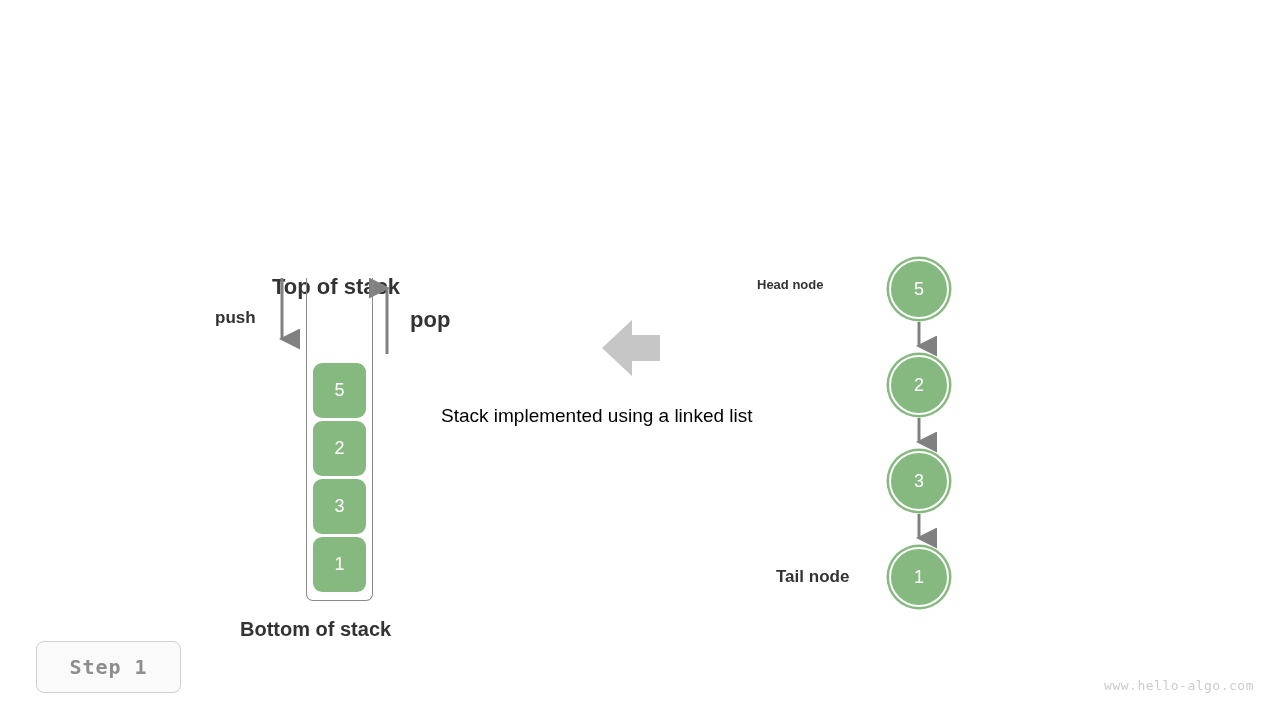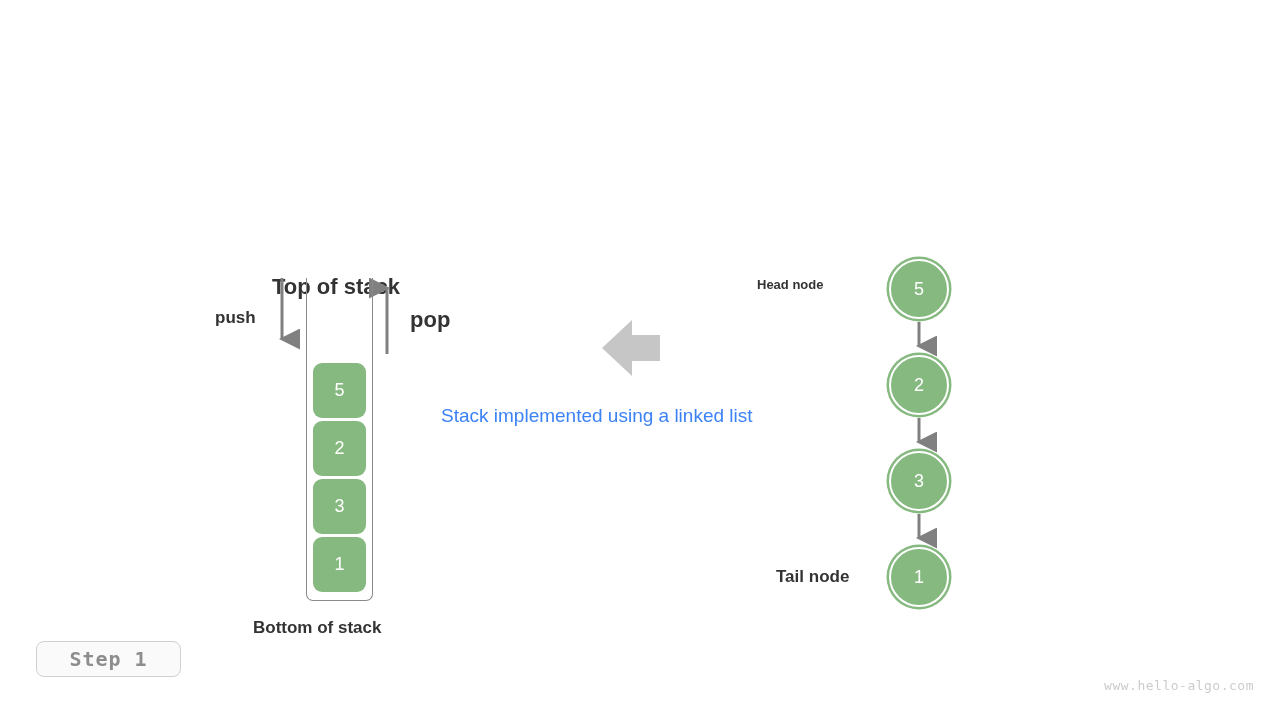--- a/index.html
+++ b/index.html
@@ -32,23 +32,23 @@
   }
 
   
   .stack-title {
     left: 272px;
     top: 243px;
     font-size: 22px;
     margin-top: 33px;
   }
   .stack-bottom-title {
-    left: 253px;
+    left: 240px;
     top: 619px;
-    font-size: 17px;
+    font-size: 20px;
   }
   .push-label {
     left: 215px;
     top: 309px;
     font-size: 17px;
     text-align: center;
   }
   .pop-label {
     left: 410px;
     top: 309px;
@@ -100,21 +100,21 @@
   
   .big-arrow {
     position: absolute;
     left: 600px;
     top: 318px;
   }
   .caption {
     left: 441px;
     top: 406px;
     font-size: 19px;
-    color: #3b82f6;
+    color: #000000;
   }
 
   
   .head-label {
     left: 757px;
     top: 278px;
     font-size: 13px;
   }
   .tail-label {
     left: 766px;
@@ -142,21 +142,21 @@
     justify-content: center;
     box-sizing: border-box;
   }
 
   
   .step-badge {
     position: absolute;
     left: 36px;
     top: 641px;
     width: 145px;
-    height: 36px;
+    height: 52px;
     border: 1px solid #d0d0d0;
     border-radius: 8px;
     background: #fafafa;
     display: flex;
     align-items: center;
     justify-content: center;
     font-family: "DejaVu Sans Mono", monospace;
     font-weight: bold;
     font-size: 20px;
     color: #8d8d8d;

